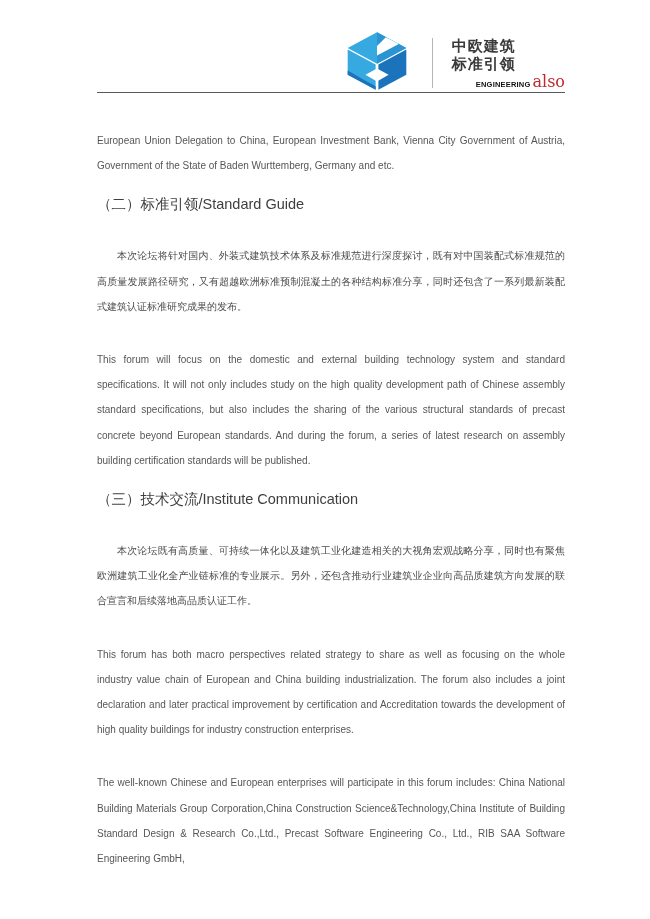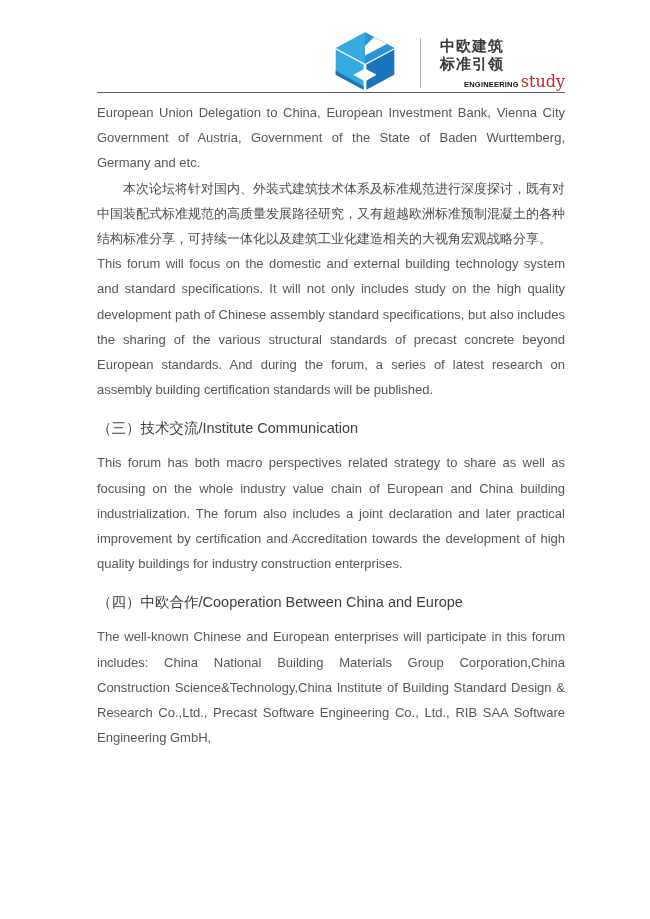--- a/index.html
+++ b/index.html
@@ -54,24 +54,25 @@
   }
   .logo-en-red {
     font-family: "DejaVu Serif", serif;
     font-size: 16px;
     line-height: 14px;
     margin-left: 2px;
   }
   
   .content { margin: 0 85px 0 97px; padding-top: 7px; }
   .para {
-    font-size: 13px;
+    font-size: 10px;
     line-height: 25.2px;
     text-align: justify;
     color: #565656;
+    margin-top: 28px;
   }
   .para.cn { text-indent: 2em; color: #4b4b4b; }
   .section-heading {
     font-size: 14.5px;
     font-weight: 400;
     color: #3e3e3e;
     margin: 15px 0 11px;
     line-height: 22px;
   }
 </style>
@@ -90,33 +91,34 @@
         <polygon points="30,71 48,81 48,86 7,64 7,58" fill="#1B74BB"></polygon>
         <polygon points="63,9 82,19 50,36 50,22" fill="#ffffff"></polygon>
         <polygon points="50,55 67,64 50,74 33,64" fill="#ffffff"></polygon>
       </svg>
       <div class="logo-divider"></div>
       <div class="logo-text">
         <span class="logo-cn">中欧建筑</span>
         <span class="logo-cn">标准引领</span>
         <span class="logo-en">
           <span class="logo-en-bold">ENGINEERING</span>
-          <span class="logo-en-red" style="color: rgb(193, 39, 45);">study</span>
+          <span class="logo-en-red" style="color: rgb(193, 39, 45);">also</span>
         </span>
       </div>
     </div>
   </div>
 
   <div class="content">
 
     <p class="para">European Union Delegation to China, European Investment Bank, Vienna City Government of Austria, Government of the State of Baden Wurttemberg, Germany and etc.</p>
 
-    <p class="para cn">本次论坛将针对国内、外装式建筑技术体系及标准规范进行深度探讨，既有对中国装配式标准规范的高质量发展路径研究，又有超越欧洲标准预制混凝土的各种结构标准分享，可持续一体化以及建筑工业化建造相关的大视角宏观战略分享。</p>
+    <h2 class="section-heading">（二）标准引领/Standard Guide</h2>
+    <p class="para cn">本次论坛将针对国内、外装式建筑技术体系及标准规范进行深度探讨，既有对中国装配式标准规范的高质量发展路径研究，又有超越欧洲标准预制混凝土的各种结构标准分享，同时还包含了一系列最新装配式建筑认证标准研究成果的发布。</p>
     <p class="para">This forum will focus on the domestic and external building technology system and standard specifications. It will not only includes study on the high quality development path of Chinese assembly standard specifications, but also includes the sharing of the various structural standards of precast concrete beyond European standards. And during the forum, a series of latest research on assembly building certification standards will be published.</p>
 
     <h2 class="section-heading">（三）技术交流/Institute Communication</h2>
+    <p class="para cn">本次论坛既有高质量、可持续一体化以及建筑工业化建造相关的大视角宏观战略分享，同时也有聚焦欧洲建筑工业化全产业链标准的专业展示。另外，还包含推动行业建筑业企业向高品质建筑方向发展的联合宣言和后续落地高品质认证工作。</p>
     <p class="para">This forum has both macro perspectives related strategy to share as well as focusing on the whole industry value chain of European and China building industrialization. The forum also includes a joint declaration and later practical improvement by certification and Accreditation towards the development of high quality buildings for industry construction enterprises.</p>
 
-    <h2 class="section-heading">（四）中欧合作/Cooperation Between China and Europe</h2>
     <p class="para">The well-known Chinese and European enterprises will participate in this forum includes: China National Building Materials Group Corporation,China Construction Science&amp;Technology,China Institute of Building Standard Design &amp; Research Co.,Ltd., Precast Software Engineering Co., Ltd., RIB SAA Software Engineering GmbH,</p>
 
   </div>
 </div>
 
 </body></html>

